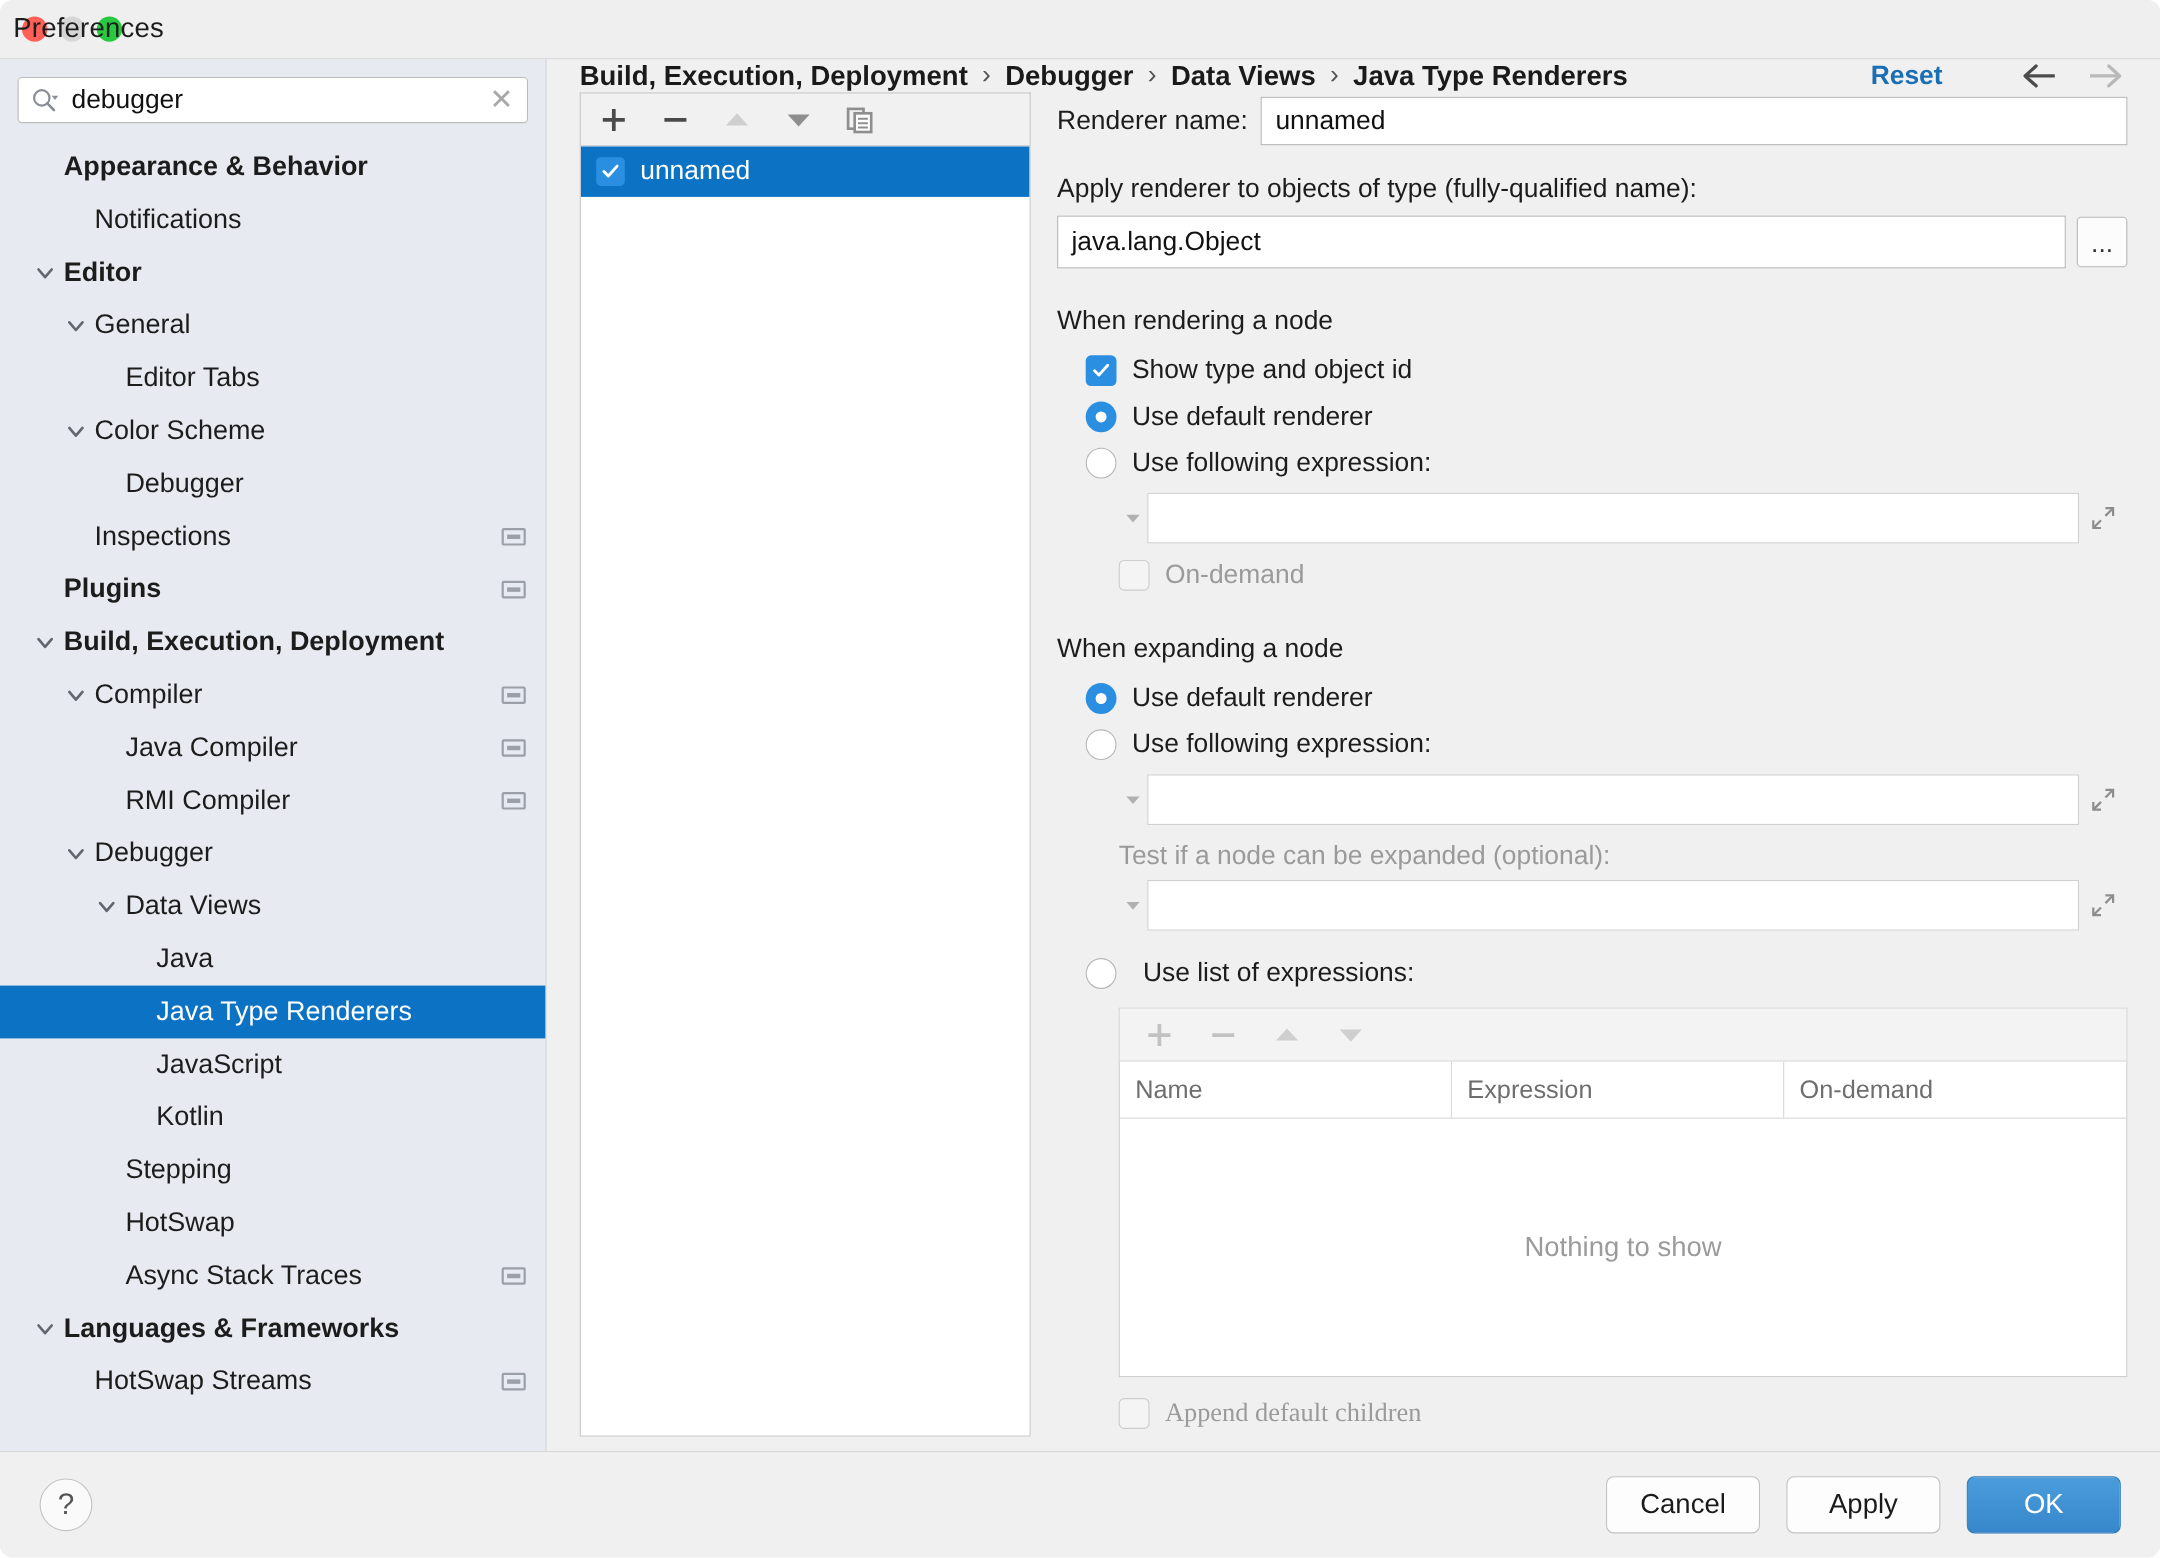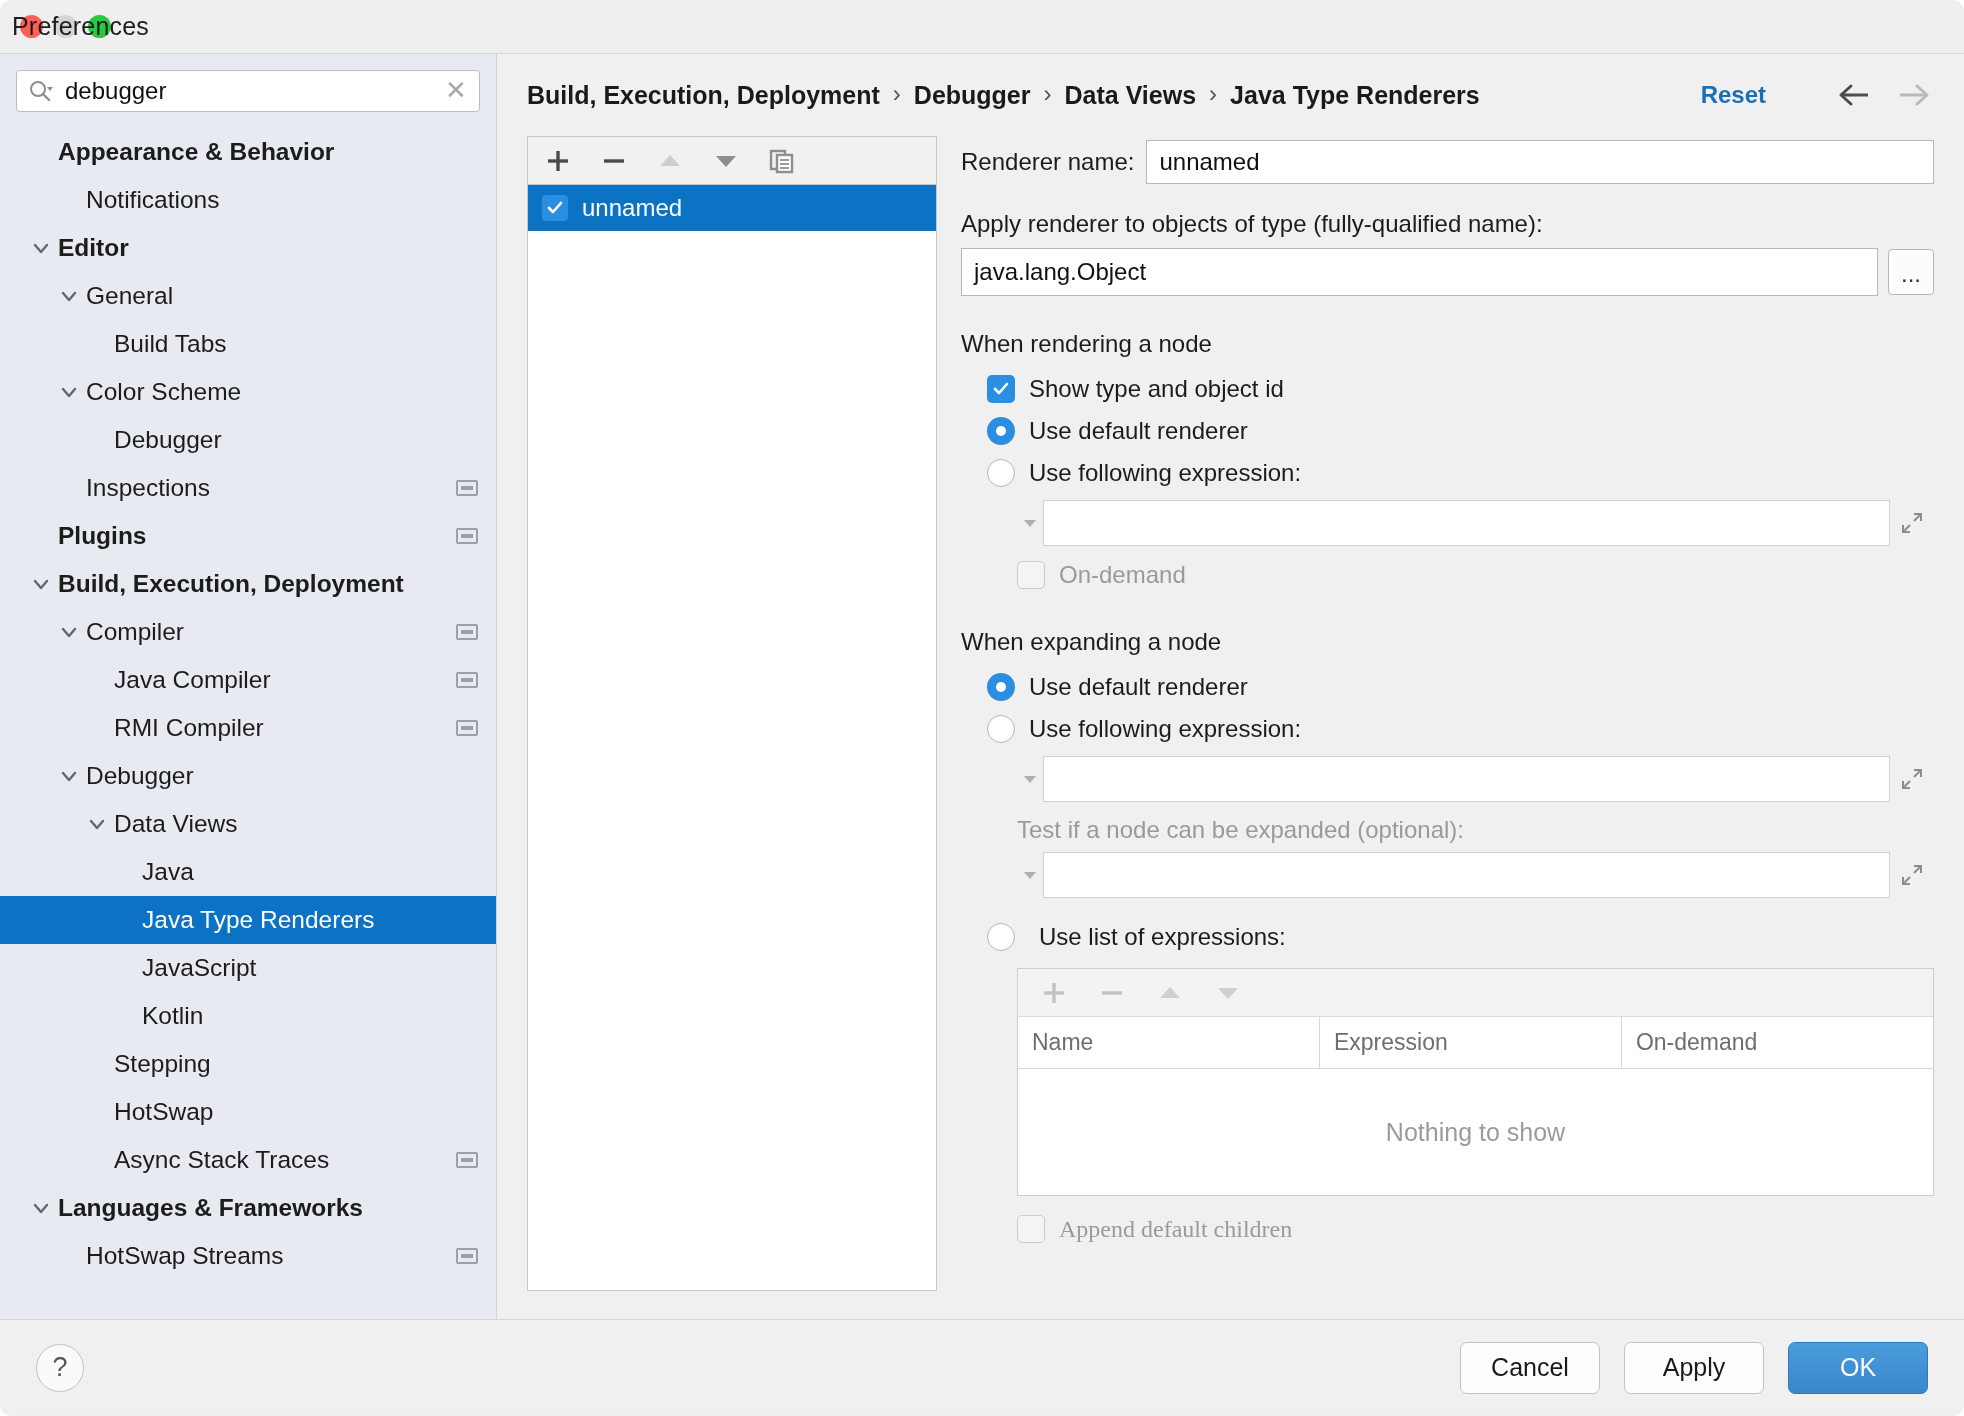--- a/index.html
+++ b/index.html
@@ -203,21 +203,21 @@
   .expand-icon {
     width: 44px; flex:none; display:flex; align-items:center; justify-content:center;
     color: #8d8d8d;
   }
 
   
   .table-wrap {
     margin-left: 56px; margin-top: 10px;
     border: 1px solid #cdcdcd; background: #fff;
     display: flex; flex-direction: column;
-    height: 228px;
+    height: 336px;
   }
   .table-toolbar {
     height: 48px; background: #f3f3f3; border-bottom: 1px solid #dcdcdc;
     display: flex; align-items: center; padding-left: 20px; gap: 26px;
   }
   .table-head {
     height: 52px; display: flex; border-bottom: 1px solid #d8d8d8;
   }
   .th {
     font-size: 23px; color: #6e6e6e; display: flex; align-items: center;
@@ -308,21 +308,21 @@
             <span class="twisty">
               <svg width="26" height="26" viewBox="0 0 26 26">
                 <polyline points="7,10 13,17 19,10" fill="none" stroke="#62666e" stroke-width="2.4" stroke-linecap="round" stroke-linejoin="round"></polyline>
               </svg>
             </span>
             <span class="tree-label">General</span>
           </div>
           <div class="tree-row">
             <div style="width: 84px; flex: 0 0 auto;"></div>
             <span class="twisty"></span>
-            <span class="tree-label">Build Tabs</span>
+            <span class="tree-label">Editor Tabs</span>
           </div>
           <div class="tree-row">
             <div style="width: 56px; flex: 0 0 auto;"></div>
             <span class="twisty">
               <svg width="26" height="26" viewBox="0 0 26 26">
                 <polyline points="7,10 13,17 19,10" fill="none" stroke="#62666e" stroke-width="2.4" stroke-linecap="round" stroke-linejoin="round"></polyline>
               </svg>
             </span>
             <span class="tree-label">Color Scheme</span>
           </div>

